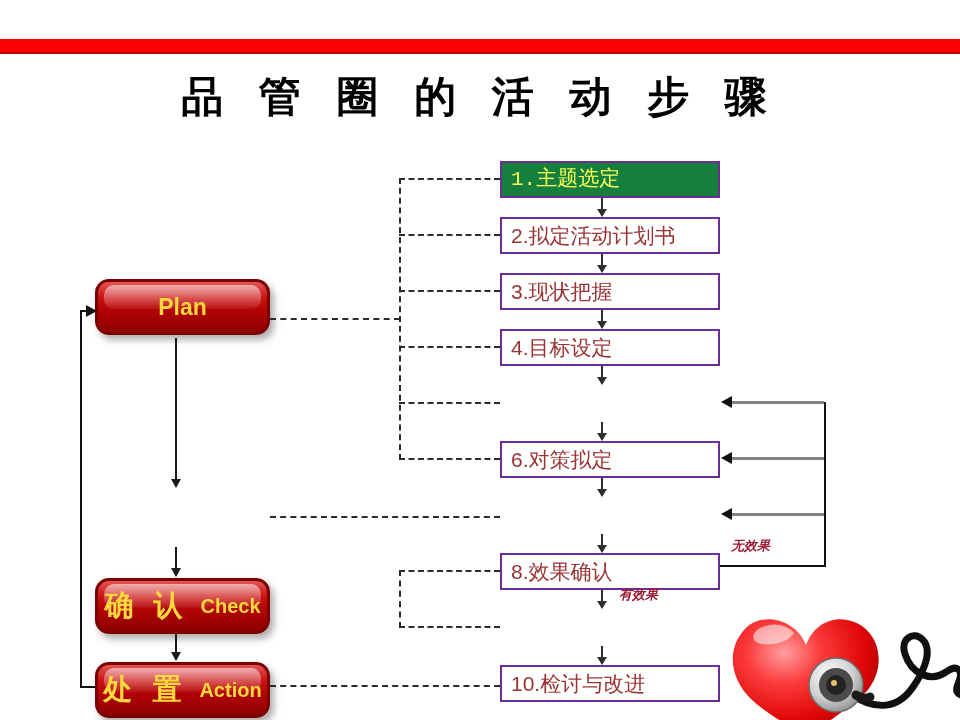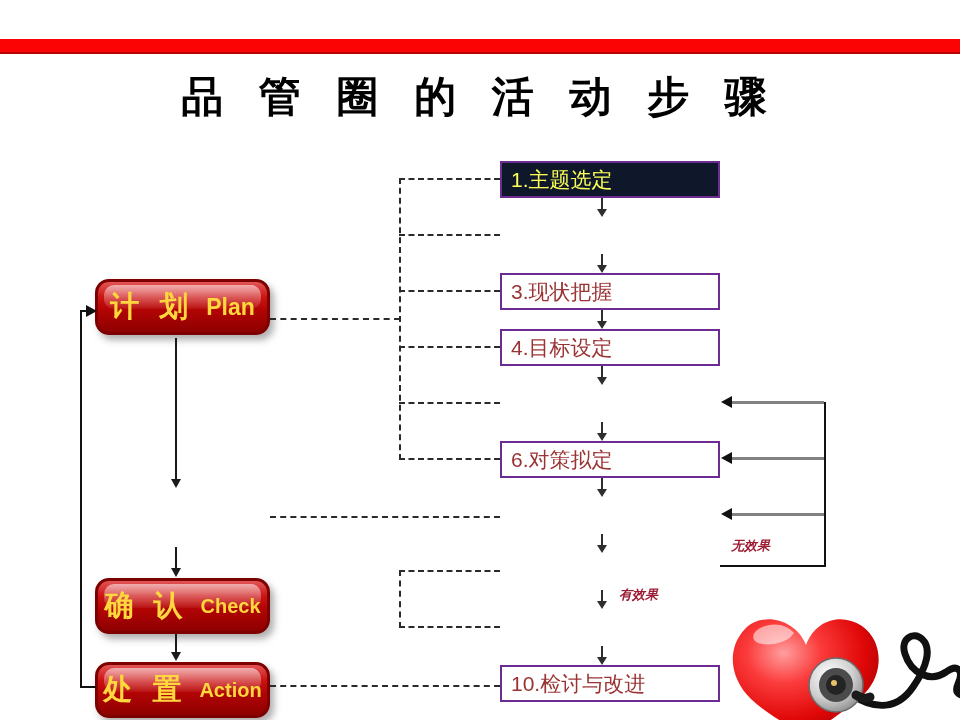--- a/index.html
+++ b/index.html
@@ -10,21 +10,21 @@
   }
   
   .top-bar{position:absolute;left:0;top:0;width:960px;height:13px;background:#fb0204;border-bottom:2px solid #b50000;}
   
   .title{position:absolute;left:0;top:30px;width:960px;text-align:center;
     font-size:42px;font-weight:900;color:#000;letter-spacing:12px;white-space:nowrap;}
   
   .step-box{position:absolute;left:500px;width:220px;height:37px;box-sizing:border-box;
     background:#fff;border:2px solid #6b2d91;display:flex;align-items:center;}
   .step-label{font-size:21px;color:#9a3333;padding-left:9px;white-space:pre;line-height:1;}
-  .step-box.highlight{background:#0f172a;border-color:#6b2d91;}
+  .step-box.highlight{background:#15803d;border-color:#6b2d91;font-family:Liberation Mono, monospace;}
   .step-box.highlight .step-label{color:#fbff57;}
   
   .varrow{position:absolute;left:598px;width:0;height:0;}
   .varrow .line{position:absolute;left:3px;top:0;width:2px;height:12px;background:#2e2e2e;}
   .varrow .head{position:absolute;left:-1px;top:11px;width:0;height:0;
     border-left:5px solid transparent;border-right:5px solid transparent;border-top:8px solid #2e2e2e;}
   
   .pdca-btn{position:absolute;left:95px;width:175px;height:56px;box-sizing:border-box;
     border:3px solid #7d0000;border-radius:14px;
     background:linear-gradient(180deg,#e25555 0%,#cd1414 30%,#b30404 55%,#8e0000 100%);
@@ -59,29 +59,35 @@
 
 <div id="slide">
 
   <div class="top-bar"></div>
 
   <div class="title">品 管 圈 的 活 动 步 骤</div>
 
   <div class="step-box highlight" style="top:122px">
     <span class="step-label">1.主题选定</span>
     </div>
+  <div class="step-box" style="top:178px">
+    <span class="step-label">2.拟定活动计划书</span>
+    </div>
   <div class="step-box" style="top:234px">
     <span class="step-label">3.现状把握</span>
     </div>
   <div class="step-box" style="top:290px">
     <span class="step-label">4.目标设定</span>
     </div>
   <div class="step-box" style="top:402px">
     <span class="step-label">6.对策拟定</span>
     </div>
+  <div class="step-box" style="top:514px">
+    <span class="step-label">8.效果确认</span>
+    </div>
   <div class="step-box" style="top:626px">
     <span class="step-label">10.检讨与改进</span>
     </div>
 
   <div class="varrow" style="top:159px">
       <div class="line"></div>
       <div class="head"></div>
     </div>
   <div class="varrow" style="top:215px">
       <div class="line"></div>
@@ -110,21 +116,20 @@
   <div class="varrow" style="top:551px">
       <div class="line"></div>
       <div class="head"></div>
     </div>
   <div class="varrow" style="top:607px">
       <div class="line"></div>
       <div class="head"></div>
     </div>
 
   <div class="pdca-btn" style="top:240px">
-    <span class="pdca-zh">计 划</span>
     <span class="pdca-en">Plan</span>
   </div>
   <div class="pdca-btn" style="top:539px">
     <span class="pdca-zh">确 认</span>
     <span class="pdca-en" style="font-size:20px">Check</span>
   </div>
   <div class="pdca-btn" style="top:623px">
     <span class="pdca-zh">处 置</span>
     <span class="pdca-en" style="font-size:20px">Action</span>
   </div>

